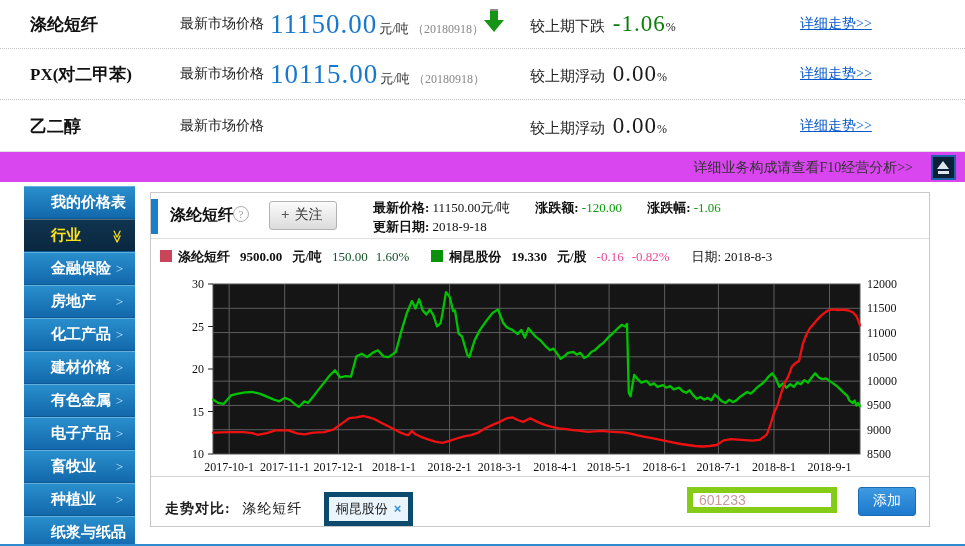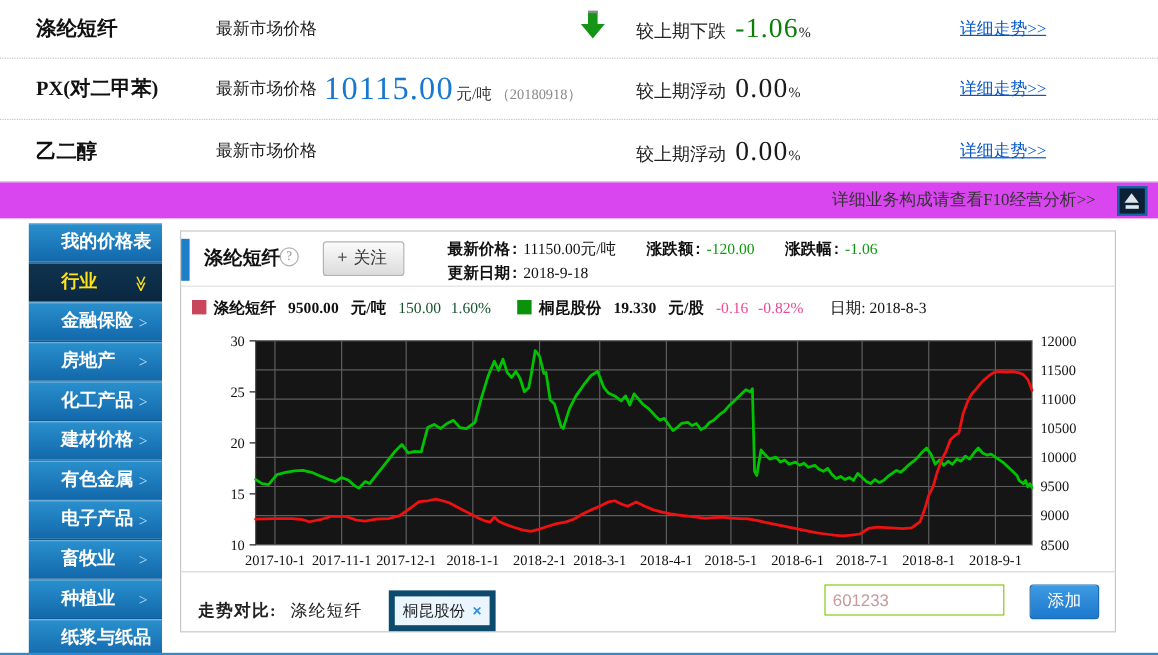--- a/index.html
+++ b/index.html
@@ -55,21 +55,21 @@
   .phead { position:relative; height:46px; border-bottom:1px solid #e0e0e0; }
   .accent { position:absolute; left:0; top:6px; width:7px; height:35px; background:#1e7fc9; }
   .ptitle { position:absolute; left:19px; top:12px; font-size:16px; font-weight:bold; color:#111; }
   .help { position:absolute; left:82px; top:13px; width:16px; height:16px; border:1px solid #b0b0b0;
     border-radius:50%; color:#9a9a9a; font-size:11px; text-align:center; line-height:15px; cursor:pointer;
     font-family:"Liberation Serif",serif; }
   .follow { position:absolute; left:118px; top:8px; padding:4px 13px 5px 11px; font-size:14px; color:#333;
     background:linear-gradient(#fbfbfb,#dcdcdc); border:1px solid #b3b3b3; border-radius:3px; cursor:pointer; }
   .follow .plus { font-weight:bold; color:#555; margin-right:5px; font-size:15px; }
   .pinfo { position:absolute; left:222px; top:5px; font-size:13px; color:#111; line-height:19px; white-space:nowrap; }
-  .pinfo .lbl { font-weight:bold;font-family:Liberation Mono, monospace; }
+  .pinfo .lbl { font-weight:bold; }
   .pinfo .grn { color:#0a9b0a; }
   .pinfo .seg { margin-right:22px; }
 
   
   .legend { margin:9px 0 0 9px; font-size:13px; color:#111; white-space:nowrap; height:22px; }
   .lgsq { display:inline-block; width:12px; height:12px; vertical-align:-1px; margin-right:6px; }
   .legend .nm { font-weight:bold; margin-right:10px; }
   .legend .pv { font-weight:bold; margin-right:10px; }
   .legend .un { font-weight:bold; margin-right:10px; }
   .legend .red { color:#14532d; margin-right:8px; }
@@ -80,37 +80,38 @@
   .chart-wrap svg { display:block; }
 
   
   .cmp { position:relative; height:50px; border-top:1px solid #d5d5d5; font-size:14px; color:#222; }
   .cmp-inner { position:absolute; left:14px; top:15px; white-space:nowrap; }
   .cmp .lbl { font-weight:bold; letter-spacing:1px; }
   .cmp .base { margin-left:8px; letter-spacing:1px; }
   .tag { display:inline-block; margin-left:18px; padding:3px 7px; background:#eaf5fd; border:5px solid #0c4a6e;
     font-size:13px; color:#222; }
   .tag .x { color:#2e8fdd; font-weight:bold; margin-left:6px; cursor:pointer; font-family:"Liberation Sans",sans-serif; }
-  .cmp input { position:absolute; right:92px; top:10px; width:150px; height:26px; border:1px solid #84cc16;
+  .cmp input { position:absolute; right:92px; top:10px; width:150px; height:26px; border:6px solid #84cc16;
     font-size:14px; padding:0 6px; color:#555; }
   .cmp input::placeholder { color:#c89a9a; opacity:1; }
   .addbtn { position:absolute; right:13px; top:10px; padding:4px 14px 5px; background:linear-gradient(#3f9ae2,#1c79cd);
     color:#fff; font-size:14px; border:1px solid #1a6cb4; border-radius:3px; cursor:pointer; }
 
   .bottom-line { position:absolute; left:0; bottom:0; width:100%; height:2px; background:#2e8bd0; }
 </style>
 </head>
 <body>
 
 <div class="page">
 
   <div id="quote-rows">
       <div class="qrow r1">
         <span class="qname">涤纶短纤</span>
         <span class="qmarket">最新市场价格</span>
+        <span class="qpricegrp"><span class="qprice">11150.00</span><span class="qunit">元/吨</span><span class="qparen">（20180918）</span></span>
         <span class="down-arrow">
           <i></i>
           <b></b>
         </span>
         <span class="qchgl">较上期下跌 <span class="qchgv neg">-1.06</span><span class="qpct">%</span></span>
         <a class="qlink">详细走势&gt;&gt;</a>
       </div>
       <div class="qrow r2">
         <span class="qname">PX(对二甲苯)</span>
         <span class="qmarket">最新市场价格</span>

